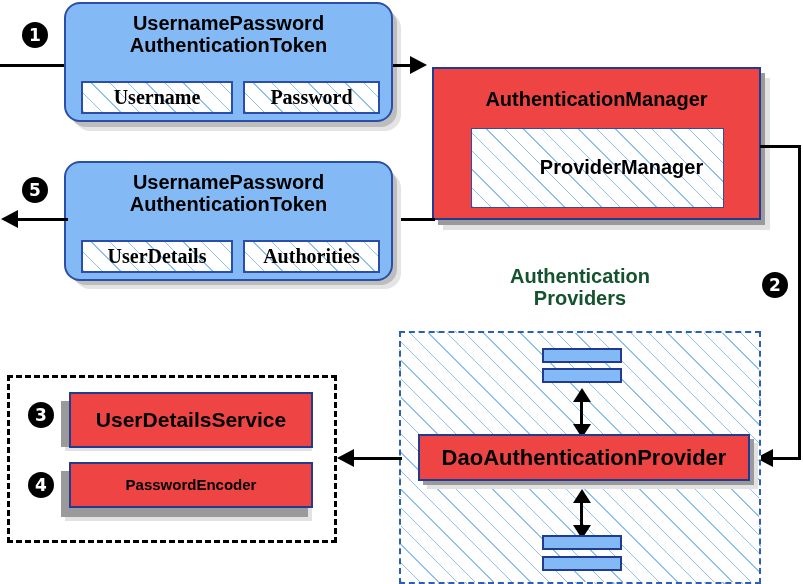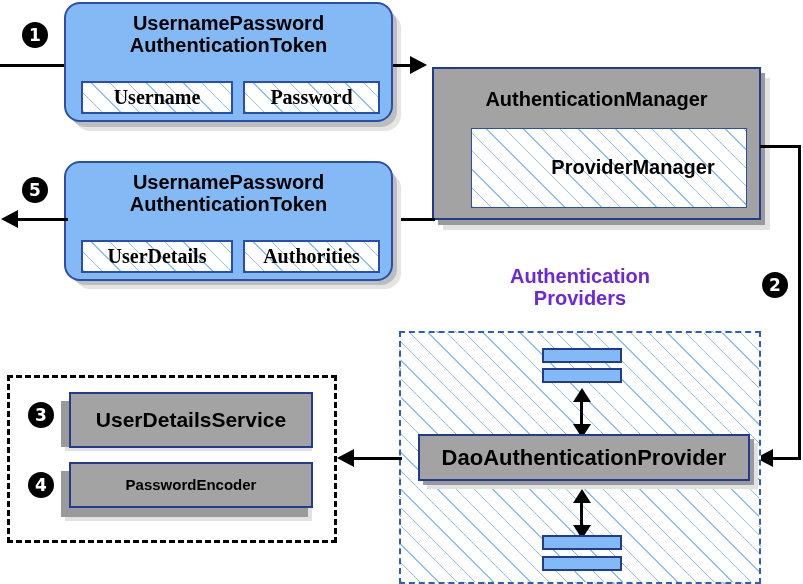--- a/index.html
+++ b/index.html
@@ -7,21 +7,21 @@
        font-family:"Liberation Sans","DejaVu Sans",sans-serif;}
   #stage{position:relative;width:803px;height:584px;background:#fff;}
 
   
   .abs{position:absolute;box-sizing:border-box;}
 
   .shadow-dark{position:absolute;background:#9a9a9a;}
   .shadow-light{position:absolute;background:#e2e2e2;}
 
   .blue-box{
-    background:#a3a3a3;
+    background:#ef4444;
     border:2px solid #1f3c91;
     box-sizing:border-box;
     display:flex;align-items:center;justify-content:center;
     color:#000;font-weight:bold;
     text-align:center;
     line-height:1.08;
   }
   .rounded-token{
     border-radius:16px;
     border:2px solid #2b4fa8;
@@ -64,21 +64,21 @@
     width:26px;height:26px;border-radius:50%;
     background:#000;color:#fff;
     font-family:"DejaVu Sans",sans-serif;
     font-size:17px;font-weight:bold;
     display:flex;align-items:center;justify-content:center;
     line-height:1;
   }
 
   .plain-label{
     position:absolute;
-    font-weight:bold;color:#6d28d9;
+    font-weight:bold;color:#14532d;
     text-align:center;line-height:1.12;
   }
 
   .line-h{position:absolute;background:#000;height:3px;}
   .line-v{position:absolute;background:#000;width:3px;}
 
   .arrow{position:absolute;width:0;height:0;}
   .arrow-right{border-top:9px solid transparent;border-bottom:9px solid transparent;border-left:17px solid #000;}
   .arrow-left{border-top:9px solid transparent;border-bottom:9px solid transparent;border-right:17px solid #000;}
   .arrow-up{border-left:9px solid transparent;border-right:9px solid transparent;border-bottom:14px solid #000;}
@@ -122,21 +122,21 @@
   </div>
 
   <div class="line-h" style="left:393px;top:64px;width:24px;"></div>
   <div class="arrow arrow-right" style="left:410px;top:56px;"></div>
 
   <div class="shadow-light" style="left:443px;top:78px;width:327px;height:152px;"></div>
   <div class="shadow-dark" style="left:438px;top:73px;width:327px;height:152px;"></div>
 
   <div class="blue-box abs" style="left:432px;top:67px;width:329px;height:153px;display:block;">
     <div style="position:absolute;left:0;right:0;top:20px;text-align:center;font-size:20px;font-weight:bold;">AuthenticationManager</div>
-    <div class="hatch hatch-box" style="position:absolute;left:37px;top:59px;width:276px;height:80px;font-size:20px;padding-left:48px;">ProviderManager</div>
+    <div class="hatch hatch-box" style="position:absolute;left:37px;top:59px;width:253px;height:80px;font-size:20px;padding-left:48px;">ProviderManager</div>
   </div>
 
   <div class="line-h" style="left:393px;top:218px;width:42px;"></div>
 
   <div class="rounded-token-shadow2" style="left:74px;top:172px;width:327px;height:117px;"></div>
   <div class="rounded-token-shadow" style="left:70px;top:168px;width:327px;height:117px;"></div>
 
   <div class="rounded-token abs" style="left:64px;top:161px;width:329px;height:120px;">
     <div class="token-title">
       <span>UsernamePassword</span><br>

